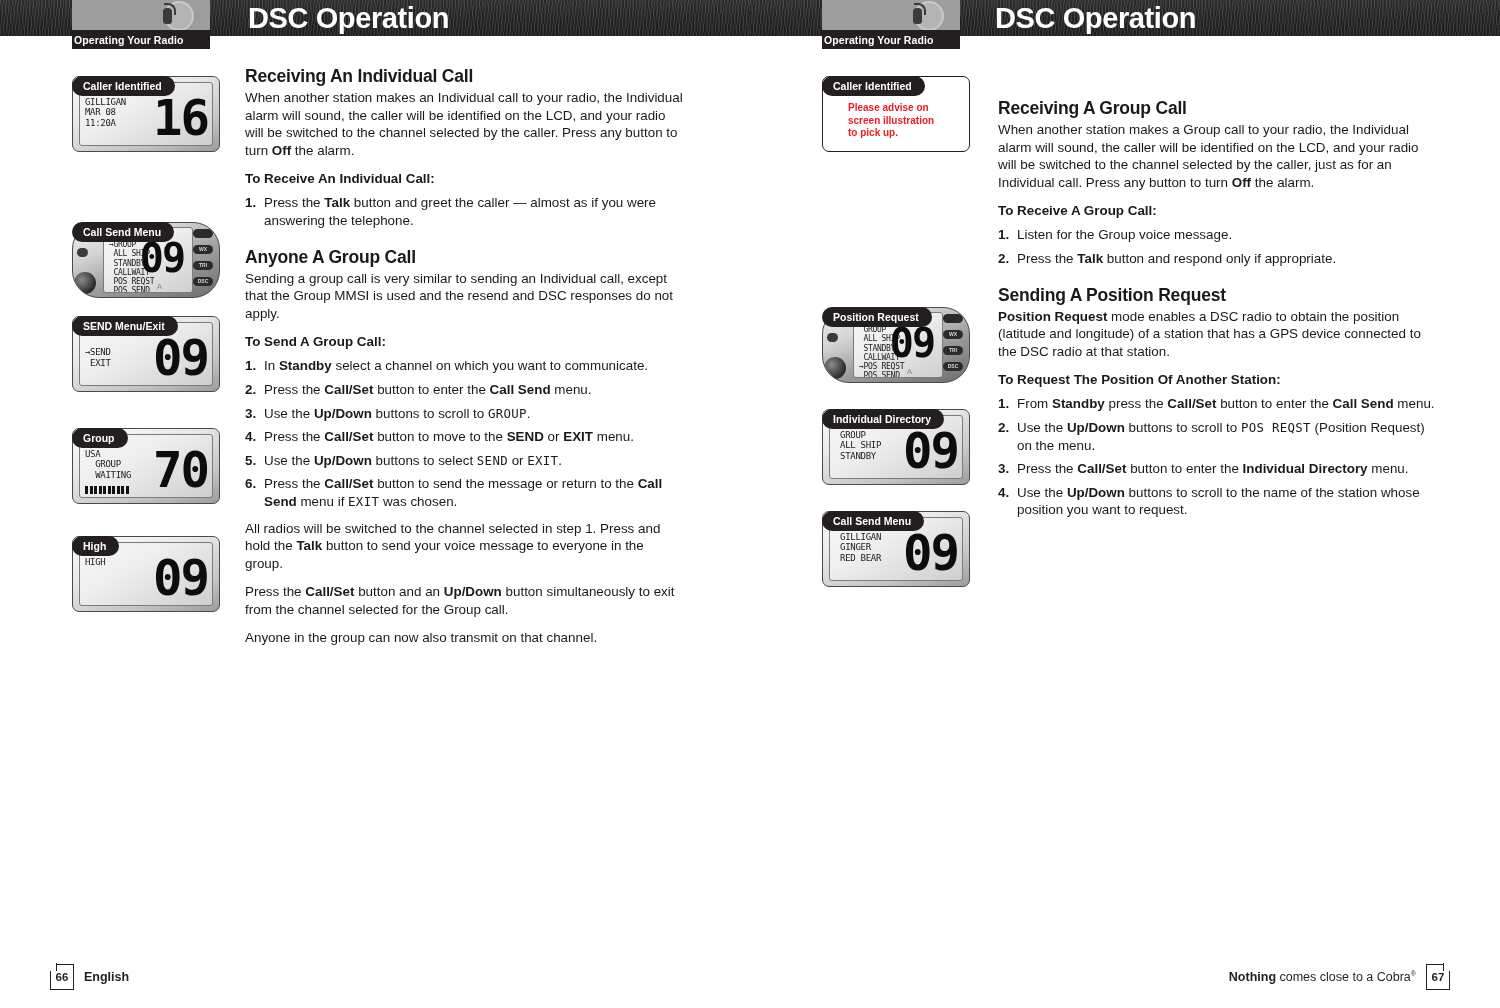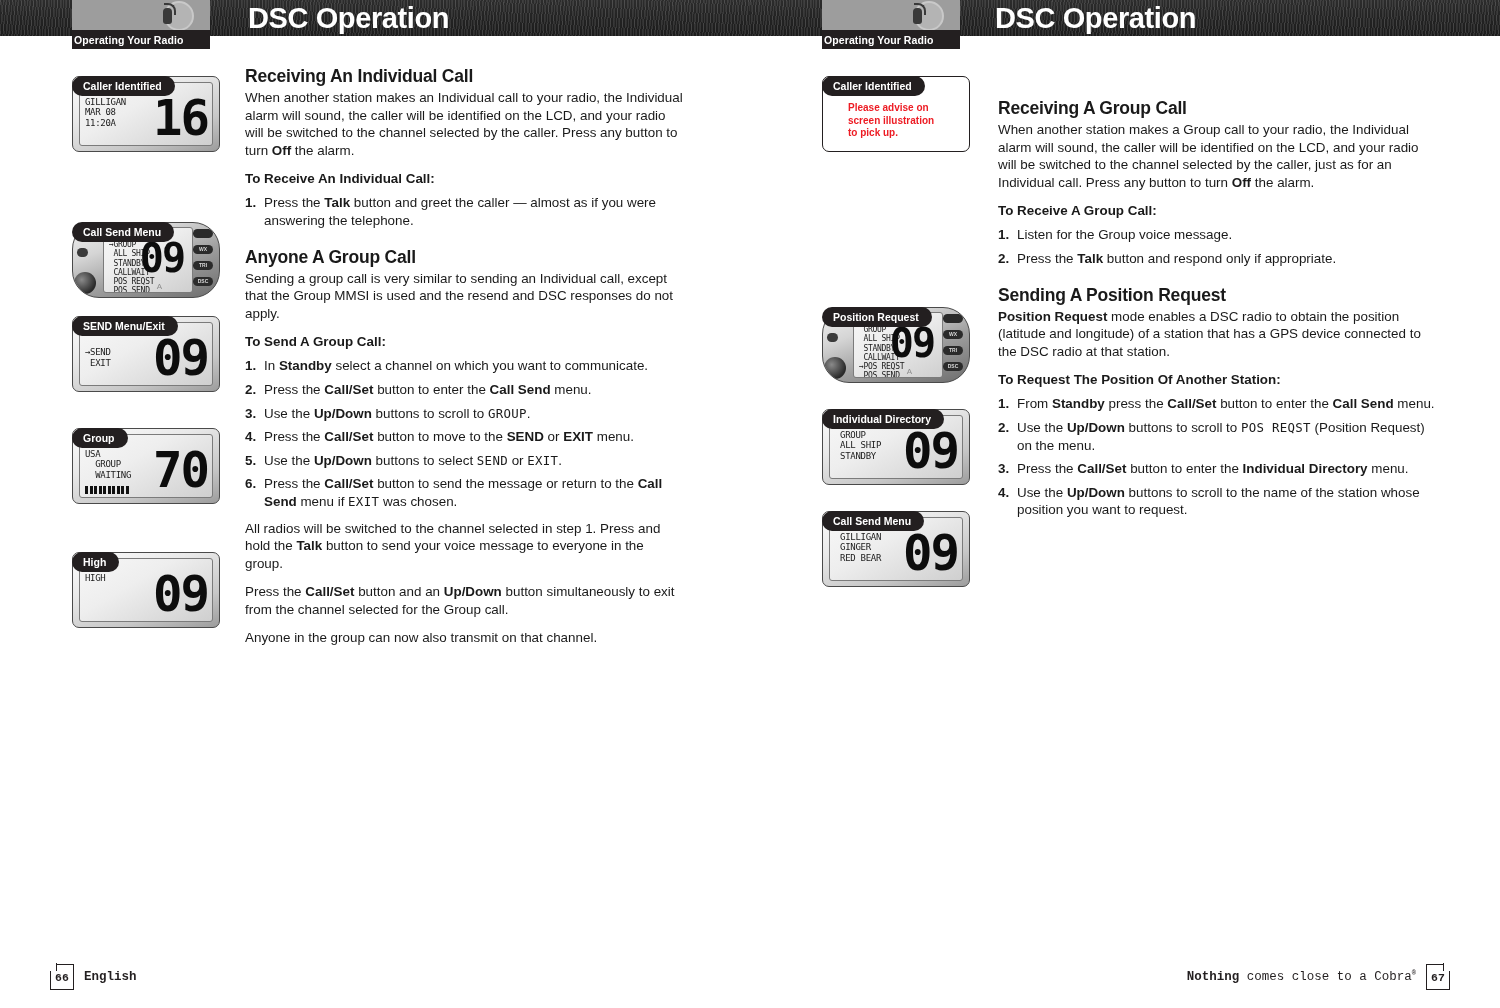--- a/index.html
+++ b/index.html
@@ -180,21 +180,21 @@
     font-size: 13.4px; line-height: 17.6px; color: #1a1a1a;
     margin-bottom: 6px;
   }
   ol.steps li .num {
     position: absolute; left: 0; top: 0; font-weight: bold;
   }
   .lcdfont { font-family: "DejaVu Sans Mono", monospace; font-size: 12.4px; letter-spacing: .3px; }
   b.k { font-weight: bold; }
 
   
-  .footer { position: absolute; bottom: 0; height: 60px; width: 750px; font-family: Liberation Mono, monospace; }
+  .footer { position: absolute; bottom: 0; height: 60px; width: 750px; }
   .footer.left  { left: 0; }
   .footer.right { left: 750px; }
   .pagenum {
     position: relative; width: 24px; height: 26px;
     border: 1.6px solid #231f20; background: #fff;
     font-size: 11.5px; font-weight: bold; color: #231f20;
     display: flex; align-items: center; justify-content: center;
   }
   .pagenum::after {
     content: ""; position: absolute; background: #fff;
@@ -308,21 +308,21 @@
                 <i></i>
                 <i></i>
                 <i></i>
                 <i></i>
             </div>
             <div class="lcd-chan">70</div>
           </div>
         </div>
       </div>
 
-      <div class="fig" style="margin-top:48px">
+      <div class="fig" style="margin-top:32px">
         <div class="fig-label">High</div>
         <div class="fig-body">
           <div class="lcd full">
             <div class="lcd-rows">USA
 HIGH</div>
             <div class="lcd-chan">09</div>
           </div>
         </div>
       </div>
 

